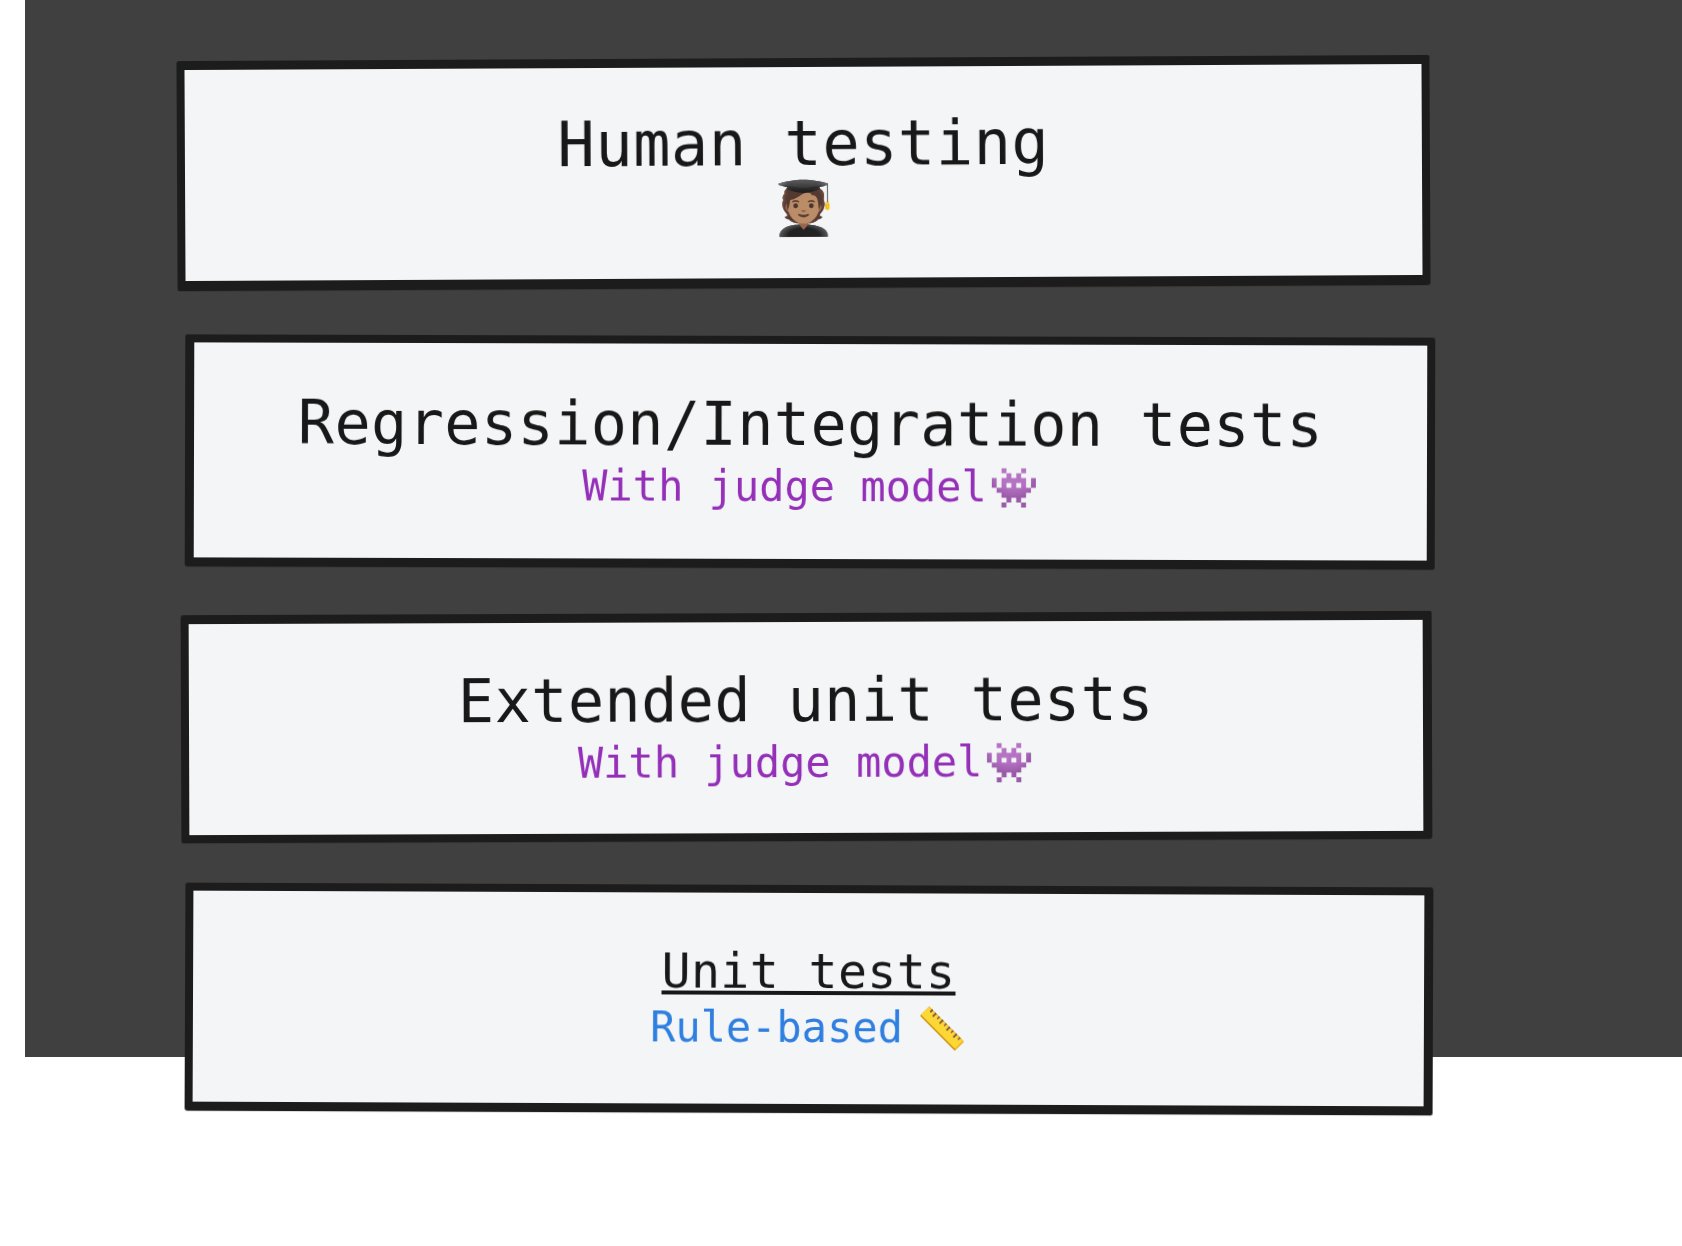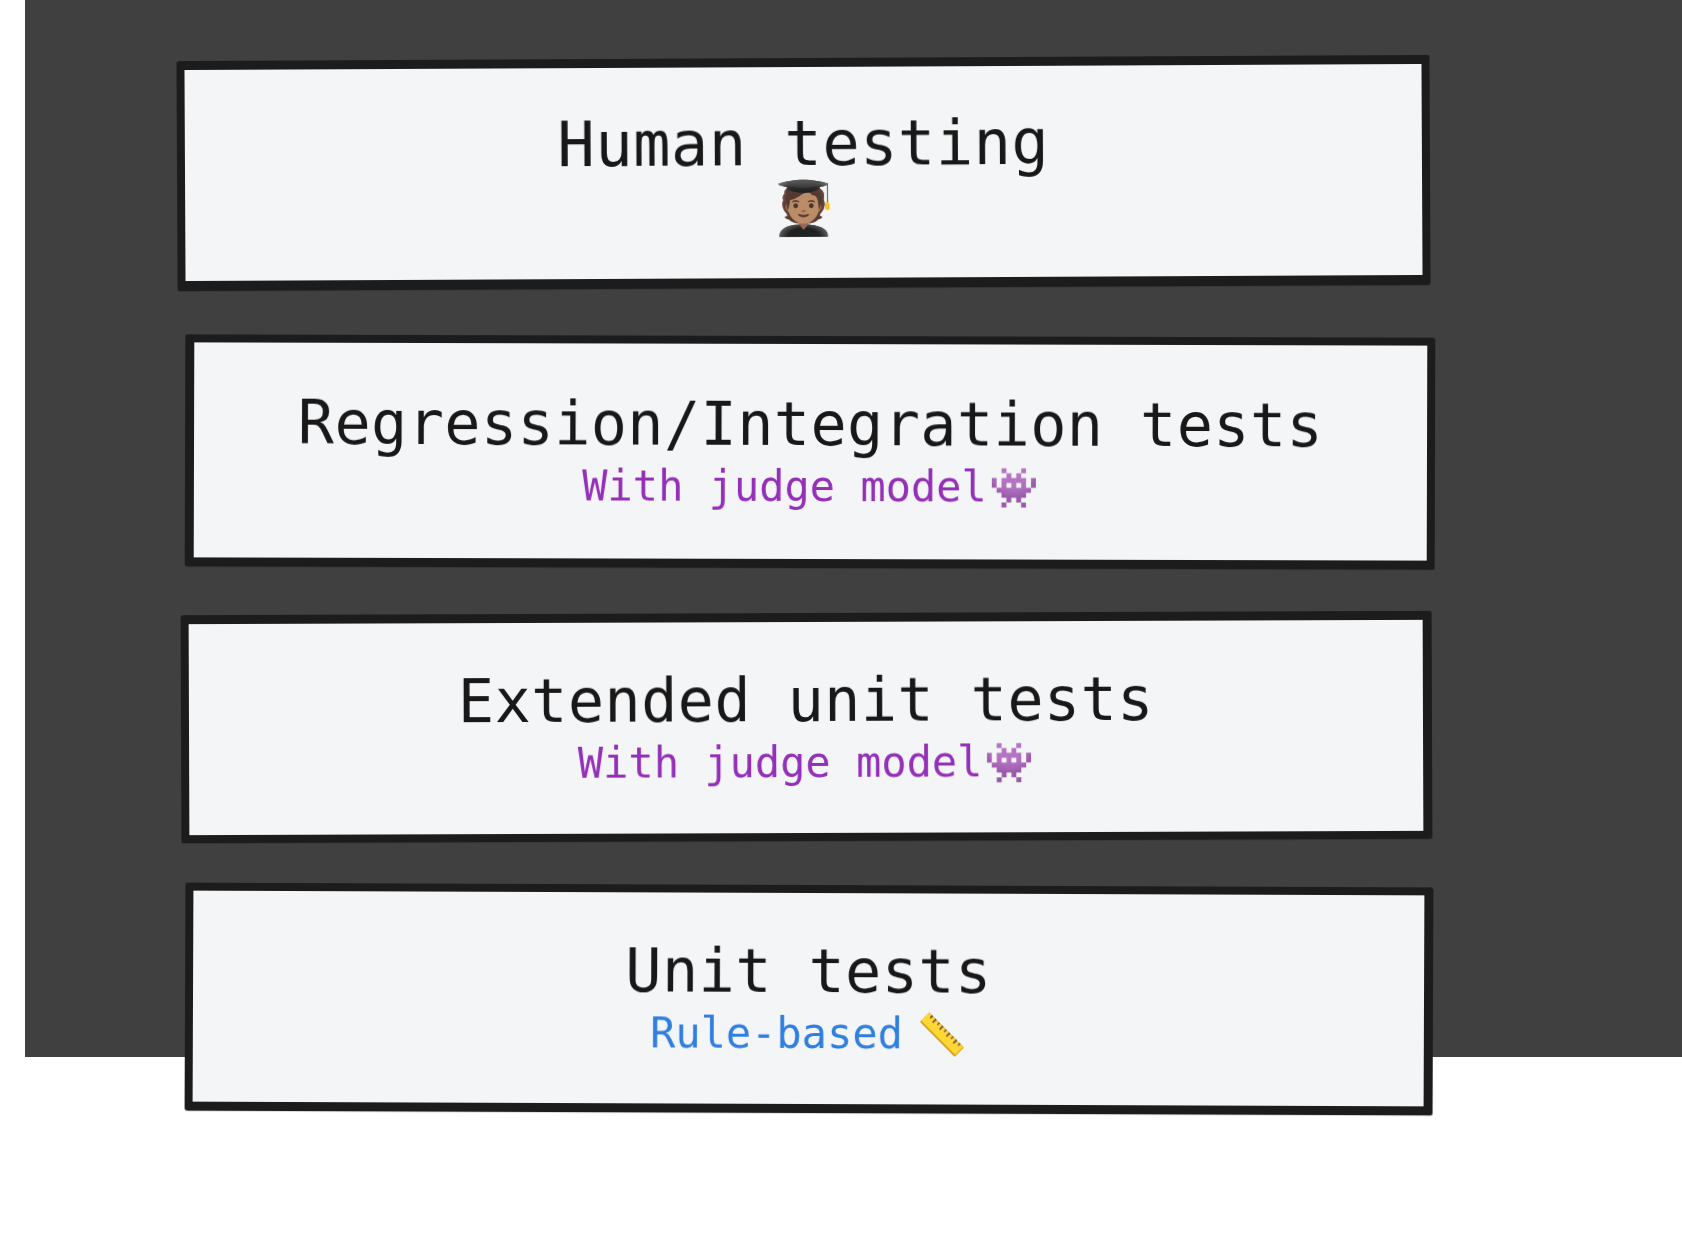--- a/index.html
+++ b/index.html
@@ -66,21 +66,21 @@
     font-family: "DejaVu Sans Mono", "Liberation Mono", monospace;
     font-size: 60px;
     line-height: 1.06;
     color: #181818;
     letter-spacing: 0.5px;
     white-space: nowrap;
   }
   .layer-1 .layer-title { font-size: 62px; }
   .layer-2 .layer-title { font-size: 60px; }
   .layer-3 .layer-title { font-size: 60px; }
-  .layer-4 .layer-title { font-size: 60px; }
+  .layer-4 .layer-title { font-size: 48px; text-decoration: underline; }
 
   .layer-emoji-big {
     font-family: "DejaVu Sans", sans-serif;
     font-size: 52px;
     line-height: 1;
     margin-top: 6px;
   }
 
   .layer-subtitle {
     font-family: "DejaVu Sans Mono", "Liberation Mono", monospace;

